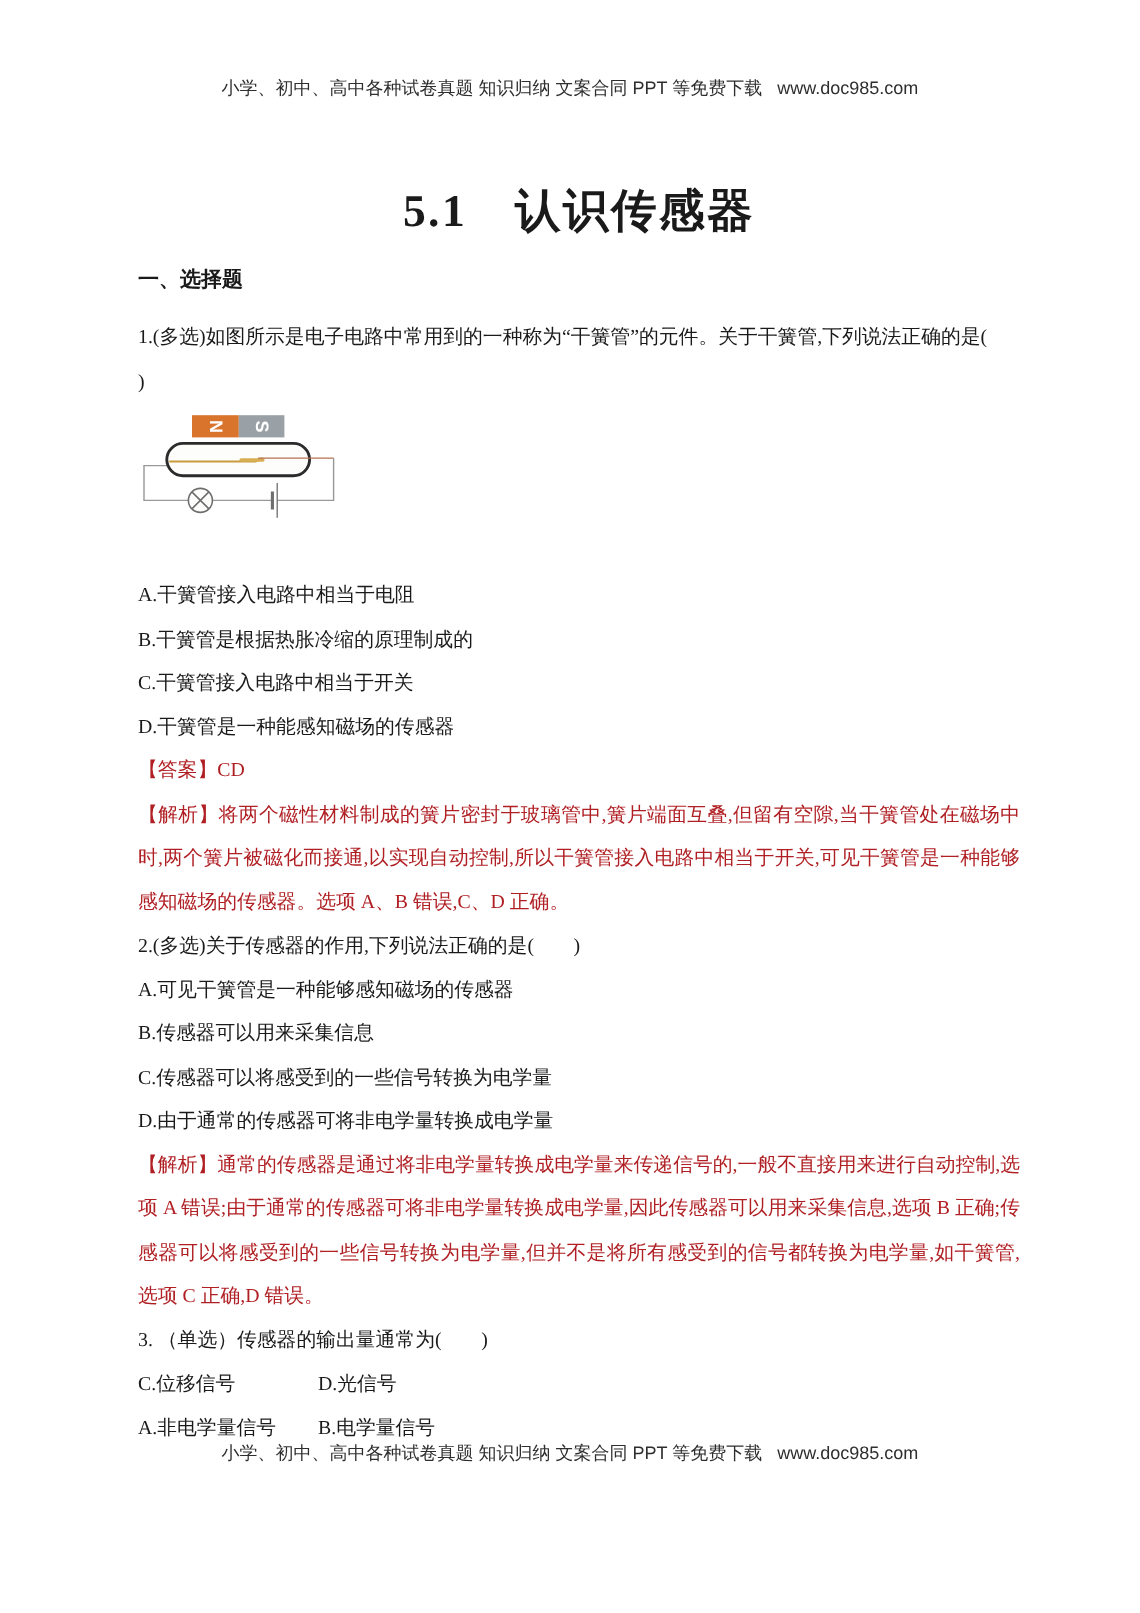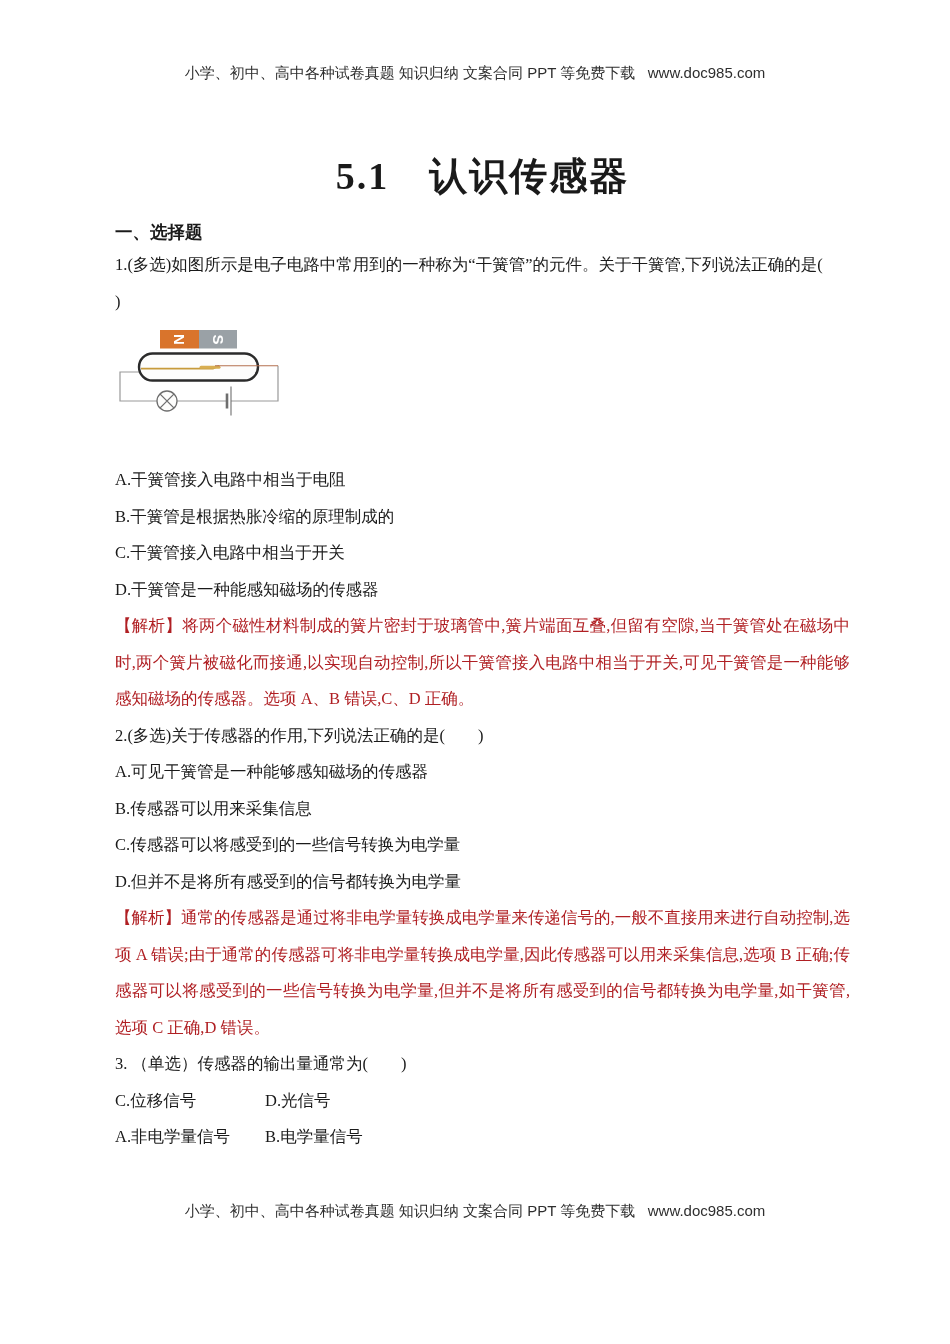--- a/index.html
+++ b/index.html
@@ -28,21 +28,21 @@
     font-size:38px; line-height:1.2; font-weight:bold;
     letter-spacing:2px;
   }
   h2.section-heading {
     margin:22px 0 0; font-size:17.5px; line-height:1.25; font-weight:bold;font-family:Liberation Serif, serif;
   }
   p.line {
     margin:0; font-size:16.5px; line-height:36.5px;
     text-align:justify; text-align-last:left;
   }
-  p.first { margin-top:4px; }
+  p.first { margin-top:20px; }
   .red { color:#b01f23; }
   figure.circuit {
     margin:0 0 30px 0; padding:0;
     width:230px; height:112px;
   }
   .opt-cell { display:inline-block; min-width:150px; }
 </style>
 </head>
 <body>
 
@@ -87,29 +87,30 @@
             <path d="M112,73.5 V88.5" fill="none" stroke-width="2.6" stroke="#6e6e6e"></path>
             <path d="M116,66.5 V95.5" fill="none" stroke-width="1.1" stroke="#6e6e6e"></path>
           </g>
         </svg>
       </figure>
 
       <p class="line">A.干簧管接入电路中相当于电阻</p>
       <p class="line">B.干簧管是根据热胀冷缩的原理制成的</p>
       <p class="line">C.干簧管接入电路中相当于开关</p>
       <p class="line">D.干簧管是一种能感知磁场的传感器</p>
+      <p class="line red">【答案】CD</p>
       <p class="line red">【解析】将两个磁性材料制成的簧片密封于玻璃管中,簧片端面互叠,但留有空隙,当干簧管处在磁场中时,两个簧片被磁化而接通,以实现自动控制,所以干簧管接入电路中相当于开关,可见干簧管是一种能够感知磁场的传感器。选项 A、B 错误,C、D 正确。</p>
     </div>
 
     <div>
       <p class="line">2.(多选)关于传感器的作用,下列说法正确的是(　　)</p>
       <p class="line">A.可见干簧管是一种能够感知磁场的传感器</p>
       <p class="line">B.传感器可以用来采集信息</p>
       <p class="line">C.传感器可以将感受到的一些信号转换为电学量</p>
-      <p class="line">D.但并不是将所有感受到的信号都转换为电学量</p>
+      <p class="line">D.由于通常的传感器可将非电学量转换成电学量</p>
       <p class="line red">【解析】通常的传感器是通过将非电学量转换成电学量来传递信号的,一般不直接用来进行自动控制,选项 A 错误;由于通常的传感器可将非电学量转换成电学量,因此传感器可以用来采集信息,选项 B 正确;传感器可以将感受到的一些信号转换为电学量,但并不是将所有感受到的信号都转换为电学量,如干簧管,选项 C 正确,D 错误。</p>
     </div>
 
     <div>
       <p class="line">3. （单选）传感器的输出量通常为(　　)</p>
       <p class="line"><span class="opt-cell">C.位移信号</span><span>D.光信号</span></p>
       <p class="line"><span class="opt-cell">A.非电学量信号</span><span>B.电学量信号</span></p>
     </div>
 
   </div>

